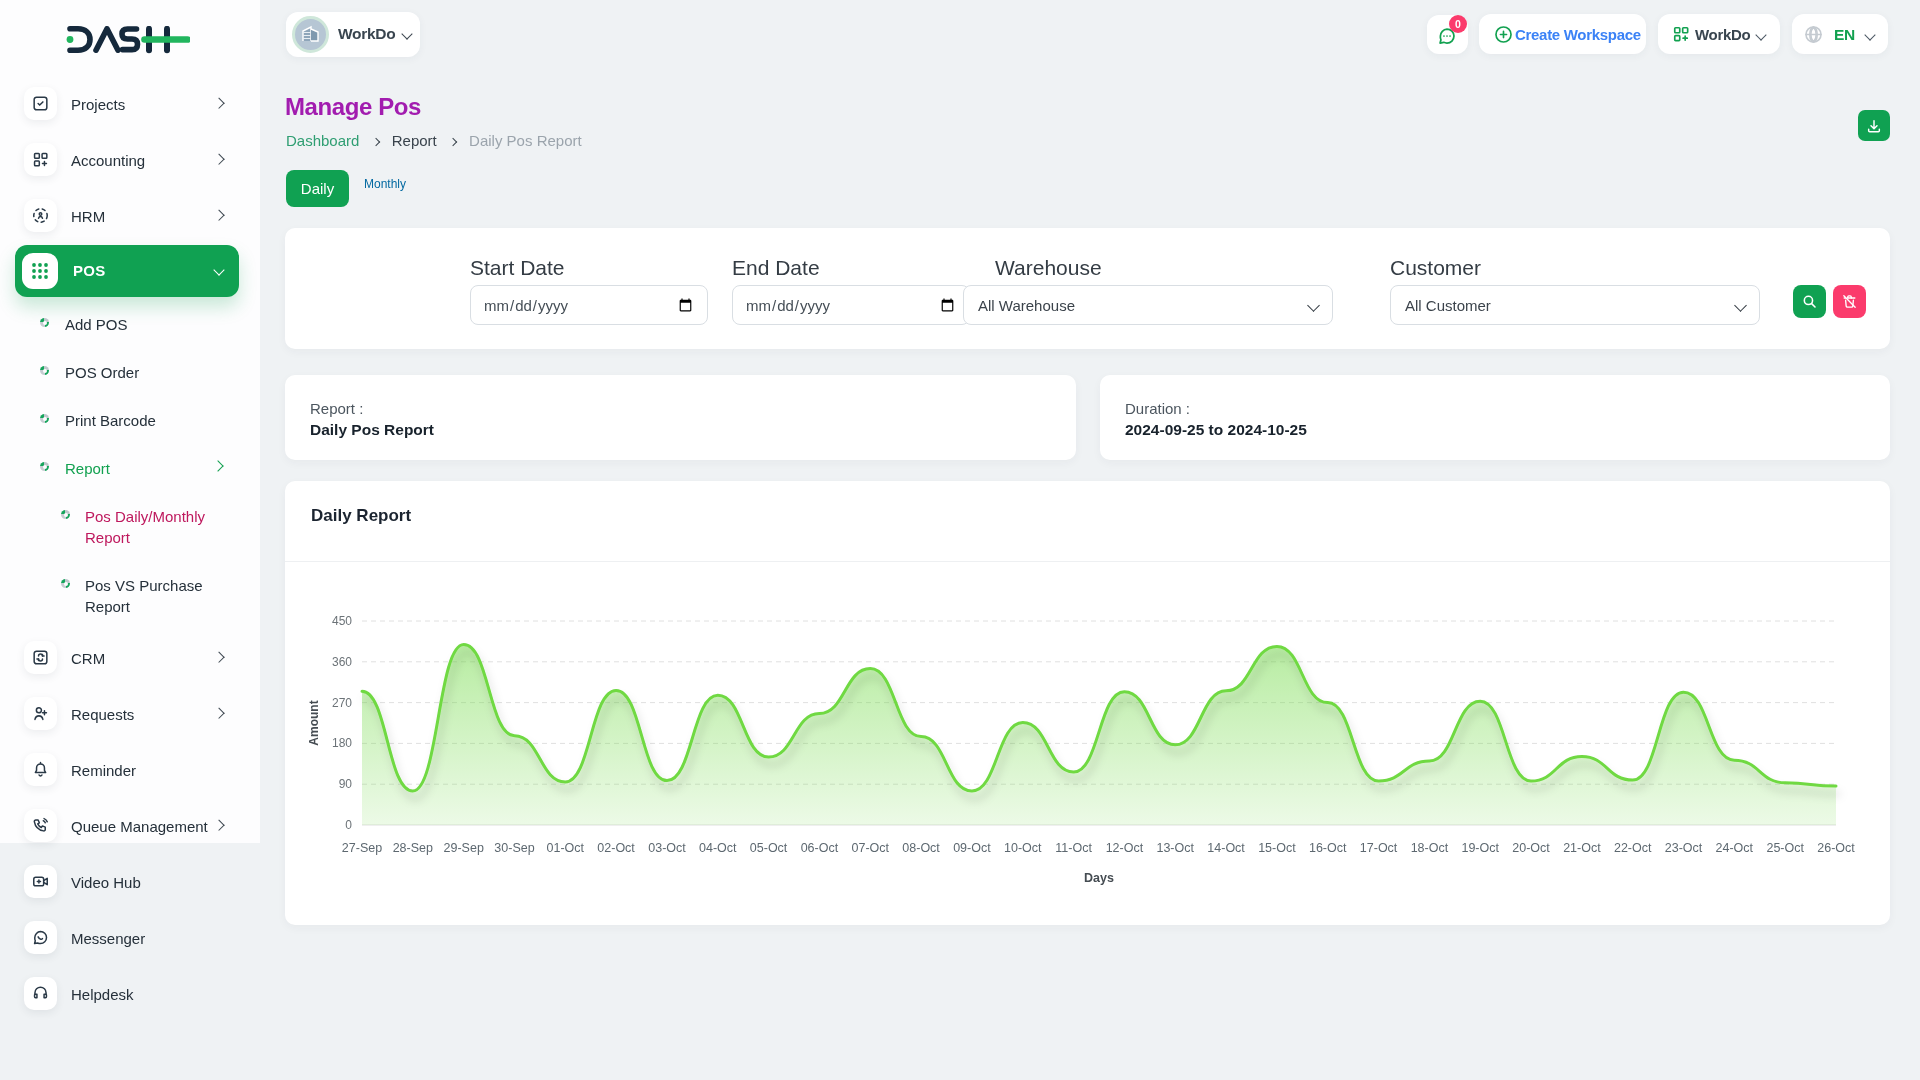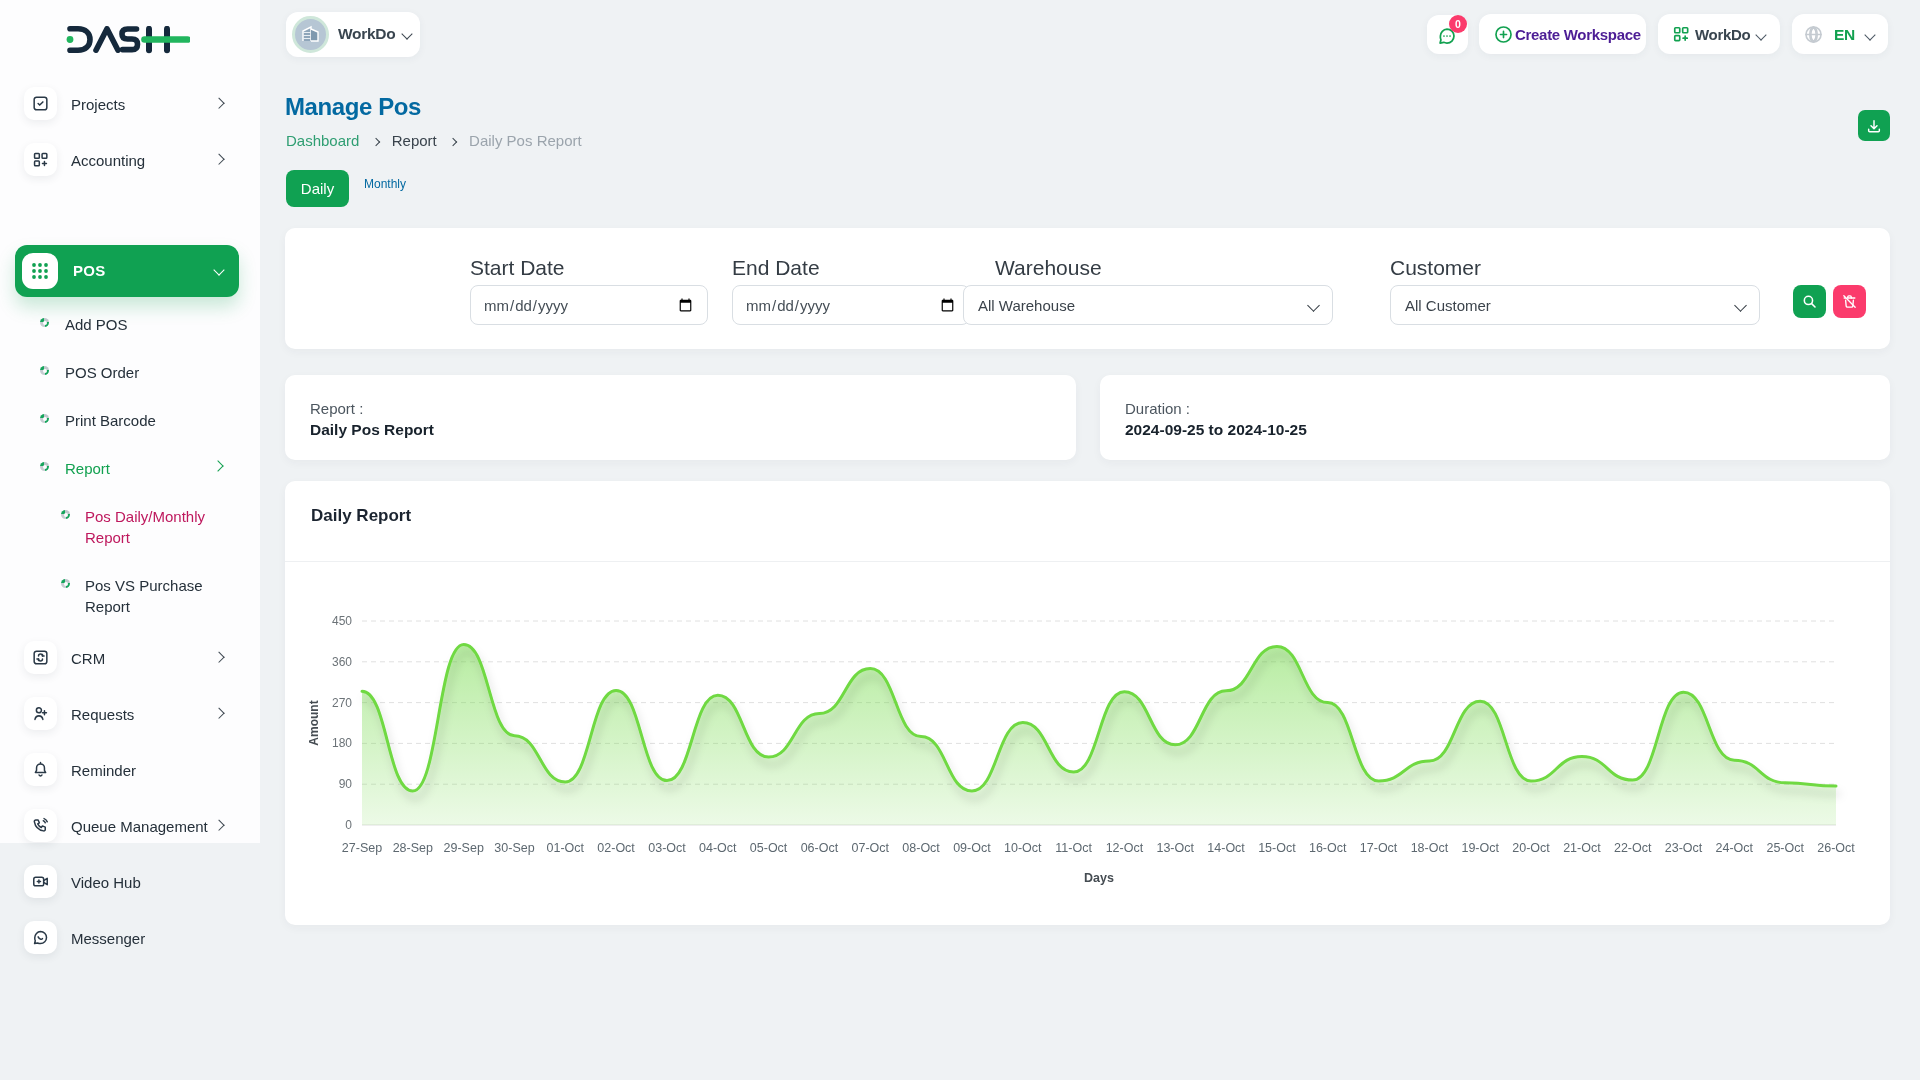--- a/index.html
+++ b/index.html
@@ -71,20 +71,31 @@
           <rect x="4.5" y="4.5" width="6" height="6" rx="1"></rect>
           <rect x="14" y="4.5" width="6" height="6" rx="1"></rect>
           <rect x="4.5" y="14" width="6" height="6" rx="1"></rect>
           <path d="M17 14.5v5M14.5 17h5"></path>
         </svg>
       </div>
     <span class="mlabel">Accounting</span>
       <span class="chev r"></span>
   </div>
 
+  <div class="mitem" style="top:199px">
+    <div class="iconbox">
+        <svg width="19" height="19" viewBox="0 0 24 24" fill="none" stroke="#2a3947" stroke-width="1.9" stroke-linecap="round" stroke-linejoin="round">
+          <circle cx="12" cy="12" r="8.5" stroke-dasharray="4 4.4"></circle>
+          <circle cx="12" cy="10" r="1.6"></circle>
+          <path d="M9.5 15.5c.5-1.5 1.4-2.2 2.5-2.2s2 .7 2.5 2.2"></path>
+        </svg>
+      </div>
+    <span class="mlabel">HRM</span>
+      <span class="chev r"></span>
+  </div>
 
   <div class="abs" style="left:15px;top:245px;width:224px;height:52px;background:#10a152;border-radius:12px;box-shadow:0 10px 18px rgba(16,161,82,.22)">
     <div class="abs" style="left:7px;top:8px;width:36px;height:36px;background:#fff;border-radius:11px;display:flex;align-items:center;justify-content:center">
       <svg width="20" height="20" viewBox="0 0 20 20" fill="#10a152">
           <g>
             <circle cx="4" cy="4" r="1.9"></circle>
             <circle cx="10" cy="4" r="1.9"></circle>
             <circle cx="16" cy="4" r="1.9"></circle>
             <circle cx="4" cy="10" r="1.9"></circle>
             <circle cx="10" cy="10" r="1.9"></circle>
@@ -185,20 +196,29 @@
   <div class="mitem" style="top:921px">
     <div class="iconbox">
         <svg width="19" height="19" viewBox="0 0 24 24" fill="none" stroke="#2a3947" stroke-width="1.9" stroke-linecap="round" stroke-linejoin="round">
           <path d="M12 4.5a7.6 7.6 0 0 1 7.6 7.6 7.6 7.6 0 0 1-7.6 7.6 8 8 0 0 1-3.6-.8l-3.9.8.9-3.6a7.6 7.6 0 0 1-.6-4A7.6 7.6 0 0 1 12 4.5z"></path>
           <path d="M9 11.2c.7 1.6 1.8 2.6 3.3 3 .9.2 1.7-.1 2.2-.8"></path>
         </svg>
       </div>
     <span class="mlabel">Messenger</span>
   </div>
 
+  <div class="mitem" style="top:977px">
+    <div class="iconbox">
+        <svg width="19" height="19" viewBox="0 0 24 24" fill="none" stroke="#2a3947" stroke-width="1.9" stroke-linecap="round" stroke-linejoin="round">
+          <path d="M5 13v-2a7 7 0 0 1 14 0v2"></path>
+          <path d="M5 13h2.5v4.5H5.8A1.6 1.6 0 0 1 4.5 16v-2A1.3 1.3 0 0 1 5 13zM19 13h-2.5v4.5h1.7A1.6 1.6 0 0 0 19.5 16v-2a1.3 1.3 0 0 0-.5-1z"></path>
+        </svg>
+      </div>
+    <span class="mlabel">Helpdesk</span>
+  </div>
 
 </div>
 
 <div id="topbar">
 
   <div class="pill" style="left:286px;top:12px;width:134px;height:45px">
     <div class="abs" style="left:6px;top:4px;width:37px;height:37px;border-radius:50%;background:#b6c6d4;border:3px solid #cfe7da;overflow:hidden">
       <svg width="31" height="31" viewBox="0 0 31 31">
           <g stroke="#fff" stroke-width="1.4">
             <path d="M8 22 L8 12 L16 8 L16 22" fill="#8fa6ba"></path>
@@ -217,21 +237,21 @@
         <path d="M8.7 12h.01M12 12h.01M15.3 12h.01"></path>
       </svg>
     <div class="abs" style="left:22px;top:0px;width:18px;height:18px;border-radius:50%;background:#fb3b6c;color:#fff;font-size:10.5px;font-weight:700;display:flex;align-items:center;justify-content:center">0</div>
   </div>
 
   <div class="pill" style="left:1479px;top:14px;width:167px;height:40px">
     <svg class="abs" style="left:14px;top:10px" width="21" height="21" viewBox="0 0 24 24" fill="none" stroke="#12a150" stroke-width="1.9" stroke-linecap="round" stroke-linejoin="round">
         <circle cx="12" cy="12" r="8.6"></circle>
         <path d="M12 8.5v7M8.5 12h7"></path>
       </svg>
-    <span class="abs ptext" style="left:36px;top:12px;color:#4c1d95;font-size:15px">Create Workspace</span>
+    <span class="abs ptext" style="left:36px;top:12px;color:#3b82f6;font-size:15px">Create Workspace</span>
   </div>
 
   <div class="pill" style="left:1658px;top:14px;width:122px;height:40px">
     <svg class="abs" style="left:13px;top:10px" width="20" height="20" viewBox="0 0 24 24" fill="none" stroke="#12a150" stroke-width="2" stroke-linecap="round" stroke-linejoin="round">
         <rect x="4.5" y="4.5" width="6" height="6" rx="1"></rect>
         <rect x="14" y="4.5" width="6" height="6" rx="1"></rect>
         <rect x="4.5" y="14" width="6" height="6" rx="1"></rect>
         <path d="M17 14.5v5M14.5 17h5"></path>
       </svg>
     <span class="abs ptext" style="left:37px;top:12px;font-size:15px">WorkDo</span>
@@ -243,21 +263,21 @@
         <circle cx="12" cy="12" r="8.6"></circle>
         <path d="M3.4 12h17.2M12 3.4a13.4 13.4 0 0 1 0 17.2M12 3.4a13.4 13.4 0 0 0 0 17.2" fill="none"></path>
         <ellipse cx="12" cy="12" rx="4.2" ry="8.6"></ellipse>
       </svg>
     <span class="abs ptext" style="left:42px;top:12px;color:#12a150">EN</span>
     <span class="chev" style="left:74px;top:17px;transform:rotate(45deg);border-color:#4b5763"></span>
   </div>
 </div>
 
 <div id="content">
-  <div class="abs" style="left:285px;top:93px;font-size:24px;font-weight:700;color:#0369a1;letter-spacing:-0.4px">Manage Pos</div>
+  <div class="abs" style="left:285px;top:93px;font-size:24px;font-weight:700;color:#a21caf;letter-spacing:-0.4px">Manage Pos</div>
   <div class="abs" style="left:286px;top:132px;font-size:15px">
     <span style="color:#2f9e72">Dashboard</span>
     <span style="display:inline-block;width:6px;height:6px;border-right:1.7px solid #39434c;border-bottom:1.7px solid #39434c;transform:rotate(-45deg);margin:0 9px 1px"></span>
     <span style="color:#39434c">Report</span>
     <span style="display:inline-block;width:6px;height:6px;border-right:1.7px solid #39434c;border-bottom:1.7px solid #39434c;transform:rotate(-45deg);margin:0 9px 1px"></span>
     <span style="color:#9ba4ac">Daily Pos Report</span>
   </div>
 
   <div class="abs btn-green" style="left:286px;top:170px;width:63px;height:37px;display:flex;align-items:center;justify-content:center;font-size:15px">Daily</div>
   <div class="abs" style="left:364px;top:177px;font-size:12px;color:#0369a1">Monthly</div>

